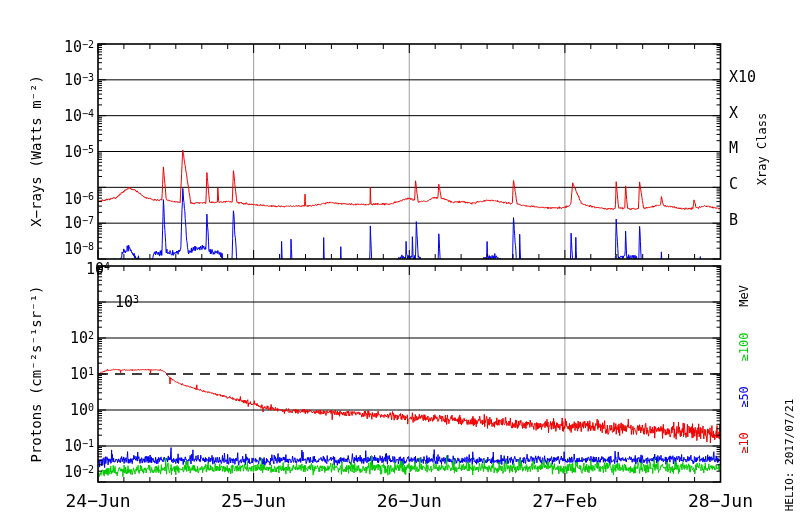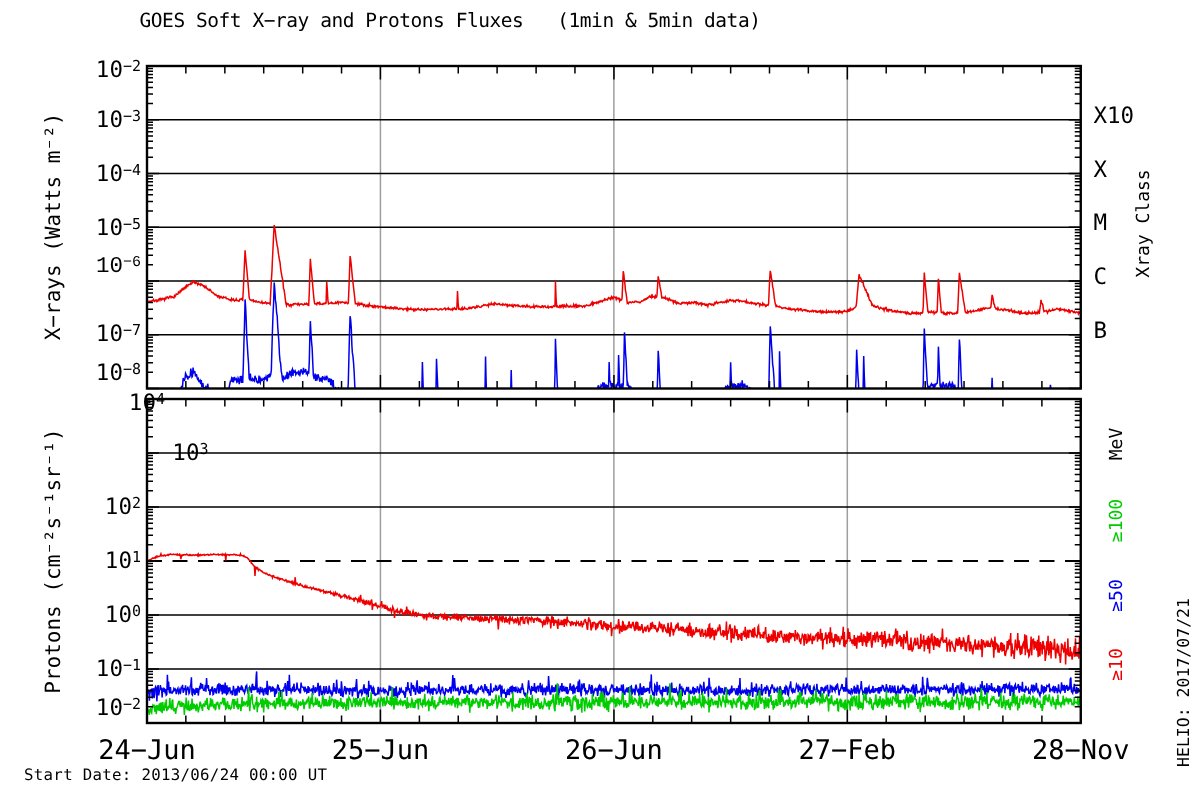--- a/index.html
+++ b/index.html
@@ -18,21 +18,20 @@
   .footer{position:absolute;font-size:10.5px;letter-spacing:0.2px;white-space:pre}
   .ytick{position:absolute;font-size:15px;transform:translate(-100%,-50%);
          white-space:nowrap;line-height:15px}
   .ytick sup{font-size:10px;vertical-align:4px;line-height:0}
   .xtick{position:absolute;font-size:18px;transform:translateX(-50%);white-space:nowrap}
 </style>
 </head>
 <body>
 
 <div class="figure">
-  <div class="title">GOES Soft X−ray and Protons Fluxes   (1min &amp; 5min data)</div>
 
   <svg id="plot" width="800" height="530" viewBox="0 0 800 530">
       <defs>
         <clipPath id="clip-p0">
           <rect x="98" y="44" width="622.5" height="215"></rect>
         </clipPath>
         <clipPath id="clip-p1">
           <rect x="98" y="266" width="622.5" height="216"></rect>
         </clipPath>
       </defs>
@@ -74,33 +73,32 @@
   <div class="klabel" style="left:729px;top:184px">C</div>
   <div class="klabel" style="left:729px;top:220px">B</div>
 
   <div class="rlabel" style="left:744px;top:296px">MeV</div>
   <div class="rlabel" style="left: 744px; top: 347px; color: rgb(0, 204, 0);">≥100</div>
   <div class="rlabel" style="left: 744px; top: 397px; color: rgb(0, 0, 238);">≥50</div>
   <div class="rlabel" style="left: 744px; top: 443px; color: rgb(238, 0, 0);">≥10</div>
 
   <div class="watermark" style="left:789px;top:455px">HELIO: 2017/07/21</div>
 
-  <div class="footer" style="left:16px;top:511px">Start Date: 2013/06/24 00:00 UT</div>
 <div class="ytick" style="left: 94px; top: 47px;"><span>10</span><sup>−2</sup></div>
     <div class="ytick" style="left: 94px; top: 79.8333px;"><span>10</span><sup>−3</sup></div>
     <div class="ytick" style="left: 94px; top: 115.667px;"><span>10</span><sup>−4</sup></div>
     <div class="ytick" style="left: 94px; top: 151.5px;"><span>10</span><sup>−5</sup></div>
-    <div class="ytick" style="left: 94px; top: 178px; font-family: Liberation Mono, monospace;"><span>10</span><sup>−6</sup></div>
+    <div class="ytick" style="left: 94px; top: 199px;"><span>10</span><sup>−6</sup></div>
     <div class="ytick" style="left: 94px; top: 223.167px; text-align: right;"><span>10</span><sup>−7</sup></div>
     <div class="ytick" style="left: 94px; top: 249px;"><span>10</span><sup>−8</sup></div>
     <div class="ytick" style="left: 110px; top: 269px; text-align: right;"><span>10</span><sup>4</sup></div>
     <div class="ytick" style="left: 94px; top: 302px; margin-left: 45px;"><span>10</span><sup>3</sup></div>
     <div class="ytick" style="left: 94px; top: 338px;"><span>10</span><sup>2</sup></div>
     <div class="ytick" style="left: 94px; top: 374px;"><span>10</span><sup>1</sup></div>
     <div class="ytick" style="left: 94px; top: 410px;"><span>10</span><sup>0</sup></div>
     <div class="ytick" style="left: 94px; top: 446px;"><span>10</span><sup>−1</sup></div>
     <div class="ytick" style="left: 94px; top: 472px;"><span>10</span><sup>−2</sup></div>
     <div class="xtick" style="left: 98px; top: 490px;">24−Jun</div>
     <div class="xtick" style="left: 253.625px; top: 490px;">25−Jun</div>
     <div class="xtick" style="left: 409.25px; top: 490px;">26−Jun</div>
     <div class="xtick" style="left: 564.875px; top: 490px;">27−Feb</div>
-    <div class="xtick" style="left: 720.5px; top: 490px;">28−Nov</div>
+    <div class="xtick" style="left: 720.5px; top: 490px;">28−Jun</div>
   </div>
 
 </body></html>

